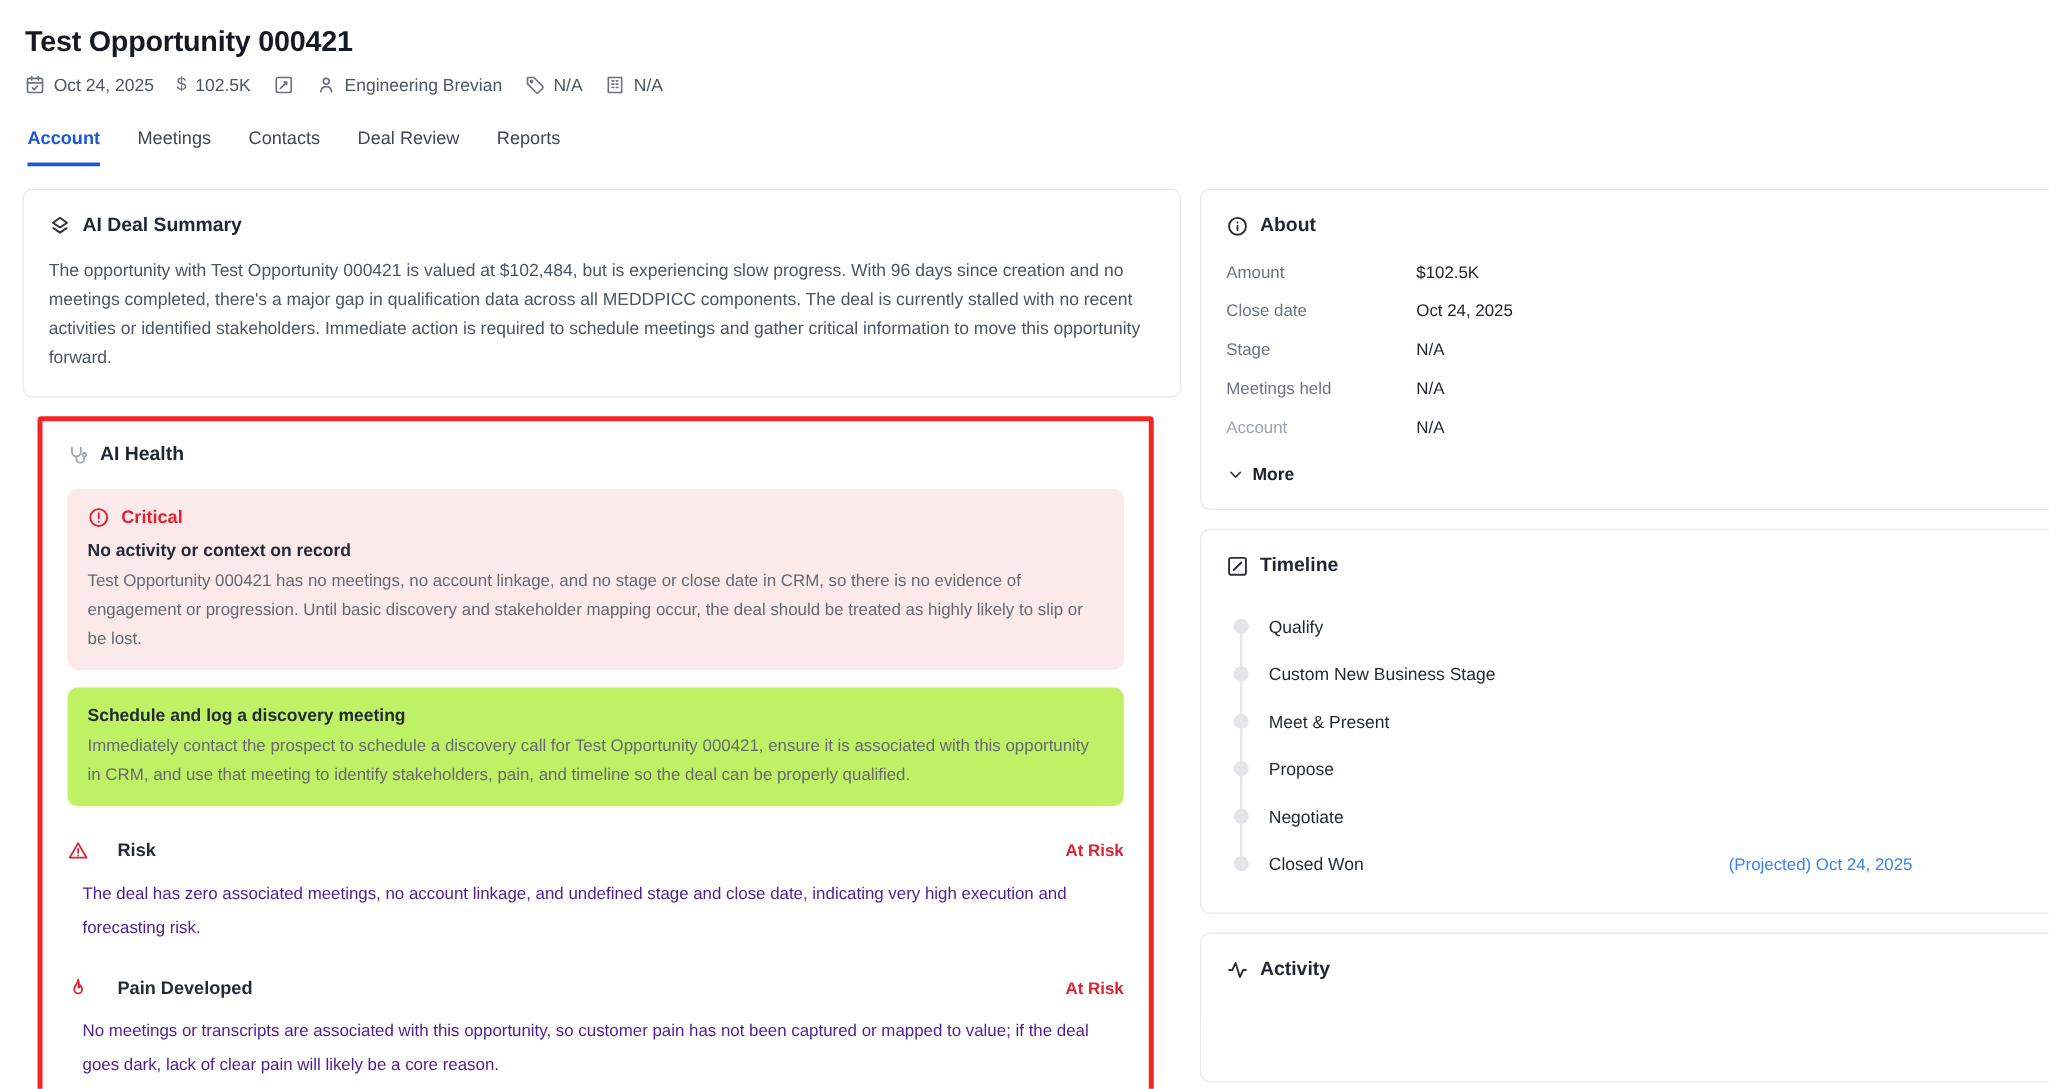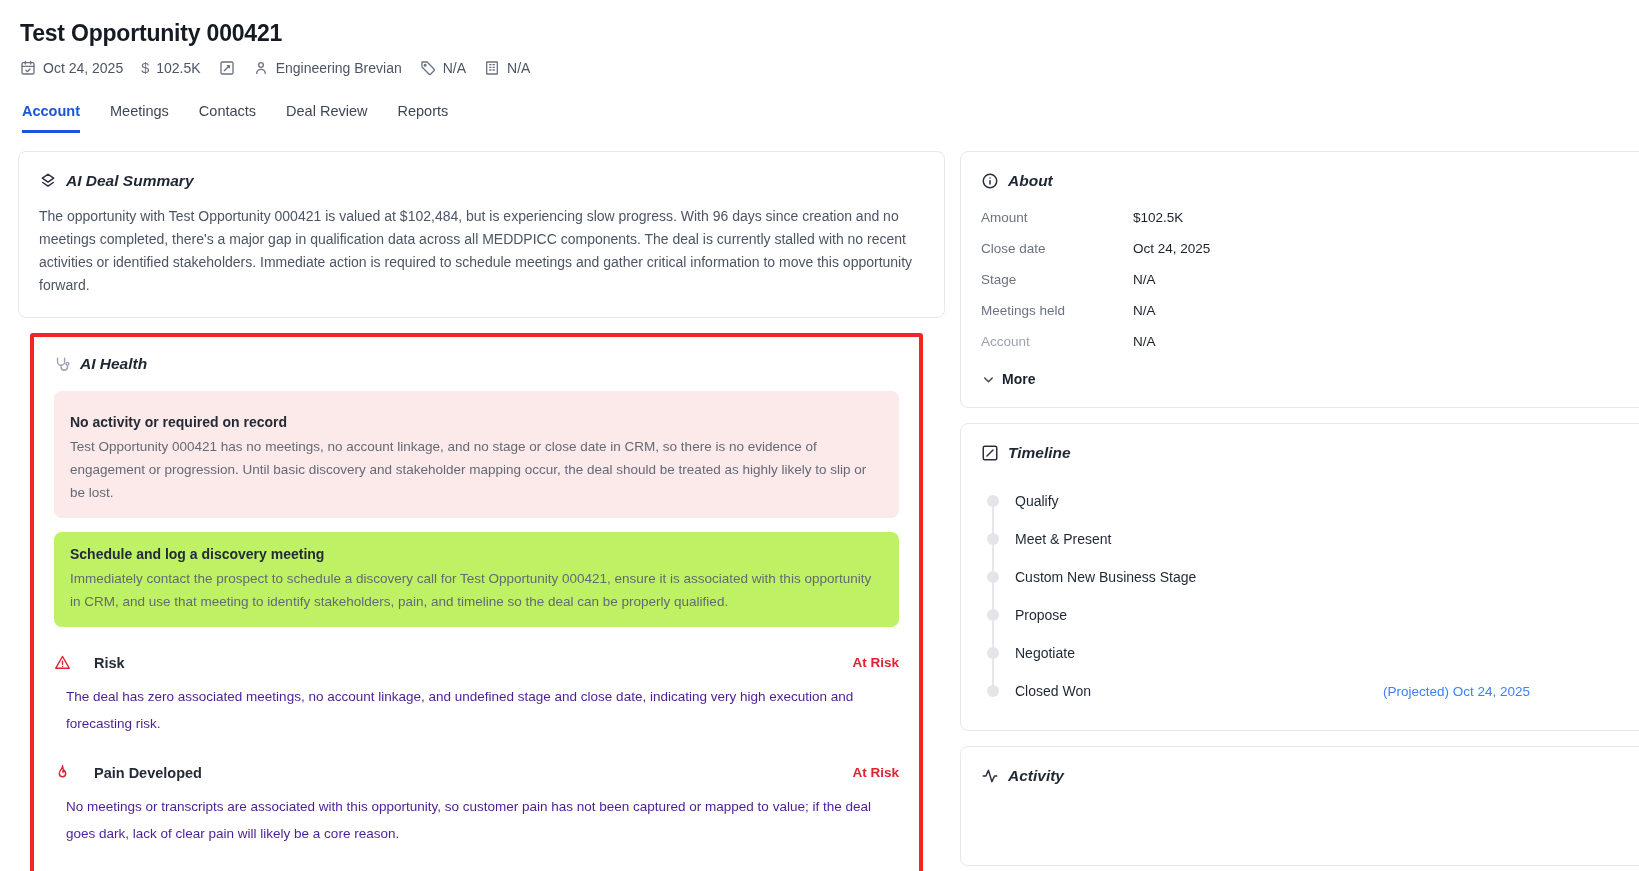--- a/index.html
+++ b/index.html
@@ -17,21 +17,21 @@
   .tabs { display:flex; gap:30px; margin-top:27px; padding-left:2px; }
   .tab { font-size:14.5px; color:#3f4654; padding-bottom:11px; cursor:pointer; }
   .tab.active { color:#1a56db; font-weight:700; border-bottom:3px solid #1a56db; }
 
   
   .columns { display:flex; gap:15px; margin-top:18px; margin-left:-2px; }
   .left-col { width:927px; flex:0 0 927px; }
   .right-col { width:700px; flex:0 0 700px; }
 
   .card { background:#fff; border:1px solid #e6e8ee; border-radius:8px; padding:20px; }
-  .card-head { display:flex; align-items:flex-end; gap:9px; font-size:15.5px; font-weight:700; color:#1f2733;font-style:italic; }
+  .card-head { display:flex; align-items:flex-end; gap:9px; font-size:15.5px; font-weight:700; color:#1f2733; }
   .card-head .ic { display:flex; color:#2a303b; }
 
   .body-text { font-size:14px; line-height:23px; color:#4b5563; }
   .summary-text { margin-top:15px; }
 
   
   .ai-health { margin:15px 22px 0 12px; border:4px solid #f42525; border-radius:3px;
     padding:18px 20px; height:648px; overflow:hidden; background:#fff; }
   .alert-box { background:#fce9e9; border-radius:8px; padding:14px 16px; margin-top:18px; }
   .alert-label-row { display:flex; align-items:center; gap:9px; color:#e02231; font-size:14.5px; font-weight:700; }
@@ -156,21 +156,30 @@
             <svg width="17" height="17" viewBox="0 0 24 24" fill="none" stroke="currentColor" stroke-width="2" stroke-linecap="round" stroke-linejoin="round">
                 <path d="M5 3v5a5 5 0 0 0 10 0V3"></path>
                 <path d="M10 13v2.5a4.5 4.5 0 0 0 9 0v-1.6"></path>
                 <circle cx="19" cy="11" r="2"></circle>
               </svg>
           </span>
           <span>AI Health</span>
         </div>
 
         <div class="alert-box">
-          <div class="alert-heading">No activity or required on record</div>
+          <div class="alert-label-row">
+            <span class="ic">
+              <svg width="18" height="18" viewBox="0 0 24 24" fill="none" stroke="currentColor" stroke-width="2" stroke-linecap="round" stroke-linejoin="round">
+                  <circle cx="12" cy="12" r="9"></circle>
+                  <path d="M12 7.5v5.5M12 16.5h.01"></path>
+                </svg>
+            </span>
+            <span>Critical</span>
+          </div>
+          <div class="alert-heading">No activity or context on record</div>
           <div class="alert-body">Test Opportunity 000421 has no meetings, no account linkage, and no stage or close date in CRM, so there is no evidence of engagement or progression. Until basic discovery and stakeholder mapping occur, the deal should be treated as highly likely to slip or be lost.</div>
         </div>
 
         <div class="rec-box">
           <div class="alert-heading" style="margin-top:0">Schedule and log a discovery meeting</div>
           <div class="alert-body">Immediately contact the prospect to schedule a discovery call for Test Opportunity 000421, ensure it is associated with this opportunity in CRM, and use that meeting to identify stakeholders, pain, and timeline so the deal can be properly qualified.</div>
         </div>
 
         <div class="section-row">
           <span class="ic">
@@ -252,25 +261,25 @@
           <span>Timeline</span>
         </div>
         <div class="tl-list">
           <div class="tl-line"></div>
           <div class="tl-row">
             <span class="tl-dot"></span>
             <span class="tl-label">Qualify</span>
           </div>
           <div class="tl-row">
             <span class="tl-dot"></span>
+            <span class="tl-label">Custom New Business Stage</span>
+          </div>
+          <div class="tl-row">
+            <span class="tl-dot"></span>
             <span class="tl-label">Meet &amp; Present</span>
-          </div>
-          <div class="tl-row">
-            <span class="tl-dot"></span>
-            <span class="tl-label">Custom New Business Stage</span>
           </div>
           <div class="tl-row">
             <span class="tl-dot"></span>
             <span class="tl-label">Propose</span>
           </div>
           <div class="tl-row">
             <span class="tl-dot"></span>
             <span class="tl-label">Negotiate</span>
           </div>
           <div class="tl-row">

